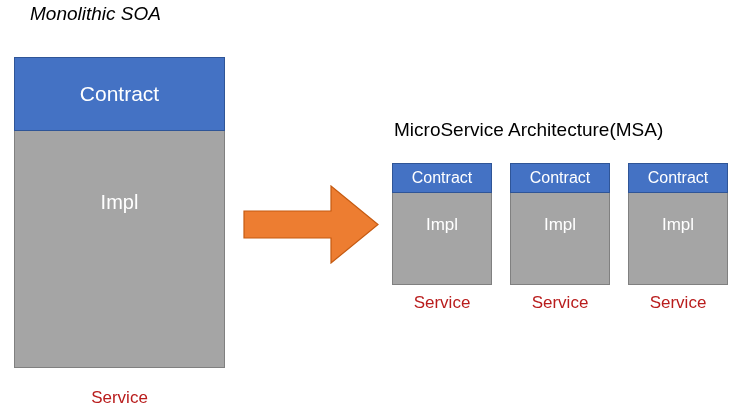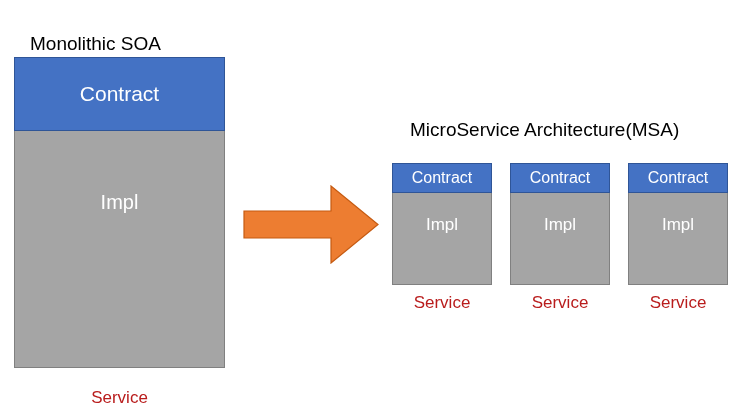--- a/index.html
+++ b/index.html
@@ -127,34 +127,34 @@
     top: 294px;
     width: 100px;
     text-align: center;
   }
 </style>
 </head>
 <body>
 
 <div id="canvas">
 
-  <div class="title" style="left:30px; top:34px;">Monolithic SOA</div>
+  <div class="title" style="left:30px; top:4px;font-style:italic;">Monolithic SOA</div>
 
   <div class="mono-wrap">
     <div class="mono-contract">Contract</div>
     <div class="mono-impl">Impl</div>
   </div>
 
   <div class="caption" style="left:69px; top:389px; width:101px;">Service</div>
 
   <svg class="arrow" viewBox="0 0 136 79">
     <polygon points="1,26 88,26 88,1 135,39.5 88,78 88,53 1,53" fill="#ED7D31" stroke="#C55A11" stroke-width="1.2" stroke-linejoin="miter"></polygon>
   </svg>
 
-  <div class="title" style="left:410px; top:120px;">MicroService Architecture(MSA)</div>
+  <div class="title" style="left:394px; top:120px;">MicroService Architecture(MSA)</div>
 
   <div class="ms" style="left:392px;">
     <div class="ms-contract">Contract</div>
     <div class="ms-impl">Impl</div>
   </div>
   <div class="caption ms-caption" style="left:392px;">Service</div>
 
   <div class="ms" style="left:510px;">
     <div class="ms-contract">Contract</div>
     <div class="ms-impl">Impl</div>

